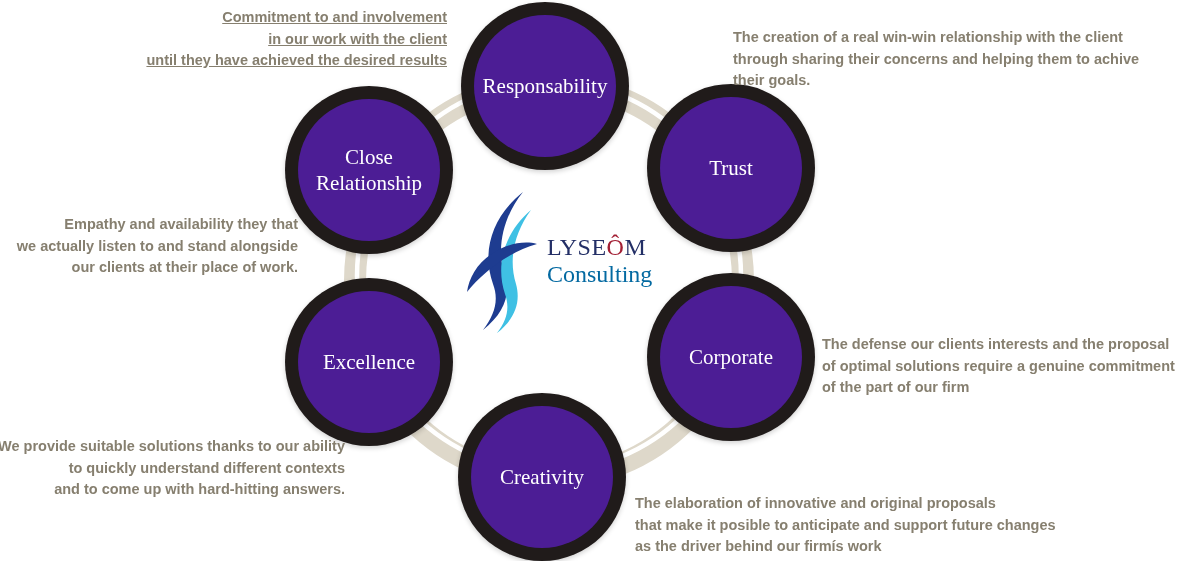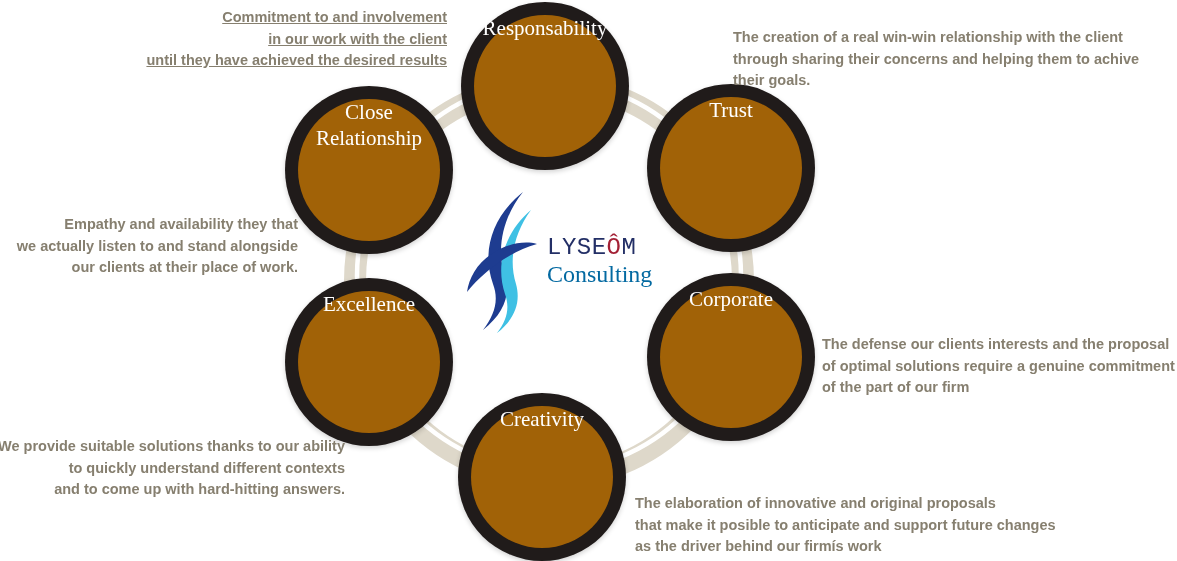--- a/index.html
+++ b/index.html
@@ -20,22 +20,23 @@
     width: 168px;
     height: 168px;
     border-radius: 50%;
     background: #201b1a;
     box-shadow: 0 2px 5px rgba(0,0,0,0.18);
   }
   .vcircle .inner {
     position: absolute;
     inset: 13px;
     border-radius: 50%;
-    background: #a16207;
+    background: #4c1d95;
     display: flex;
+    align-items: center;
     justify-content: center;
     text-align: center;
     color: #ffffff;
     font-family: "Liberation Serif", serif;
     font-size: 21px;
     line-height: 1.25;
     padding: 0 10px;
     box-sizing: border-box;
   }
   .c-resp        { left: 461px; top: 2px;   }
@@ -65,21 +66,21 @@
   
   .logo-box {
     position: absolute;
     left: 463px; top: 188px;
     width: 77px; height: 145px;
     background: #ffffff;
   }
   .logo-name {
     position: absolute;
     left: 547px; top: 234px;
-    font-family: Liberation Mono, monospace;
+    font-family: Liberation Serif, serif;
     font-size: 24px;
     letter-spacing: 0.5px;
     color: #232f66;
     white-space: nowrap;
   }
   .logo-name .accent { color: #a32035; }
   .logo-sub {
     position: absolute;
     left: 547px; top: 261px;
     font-family: "Liberation Serif", serif;

